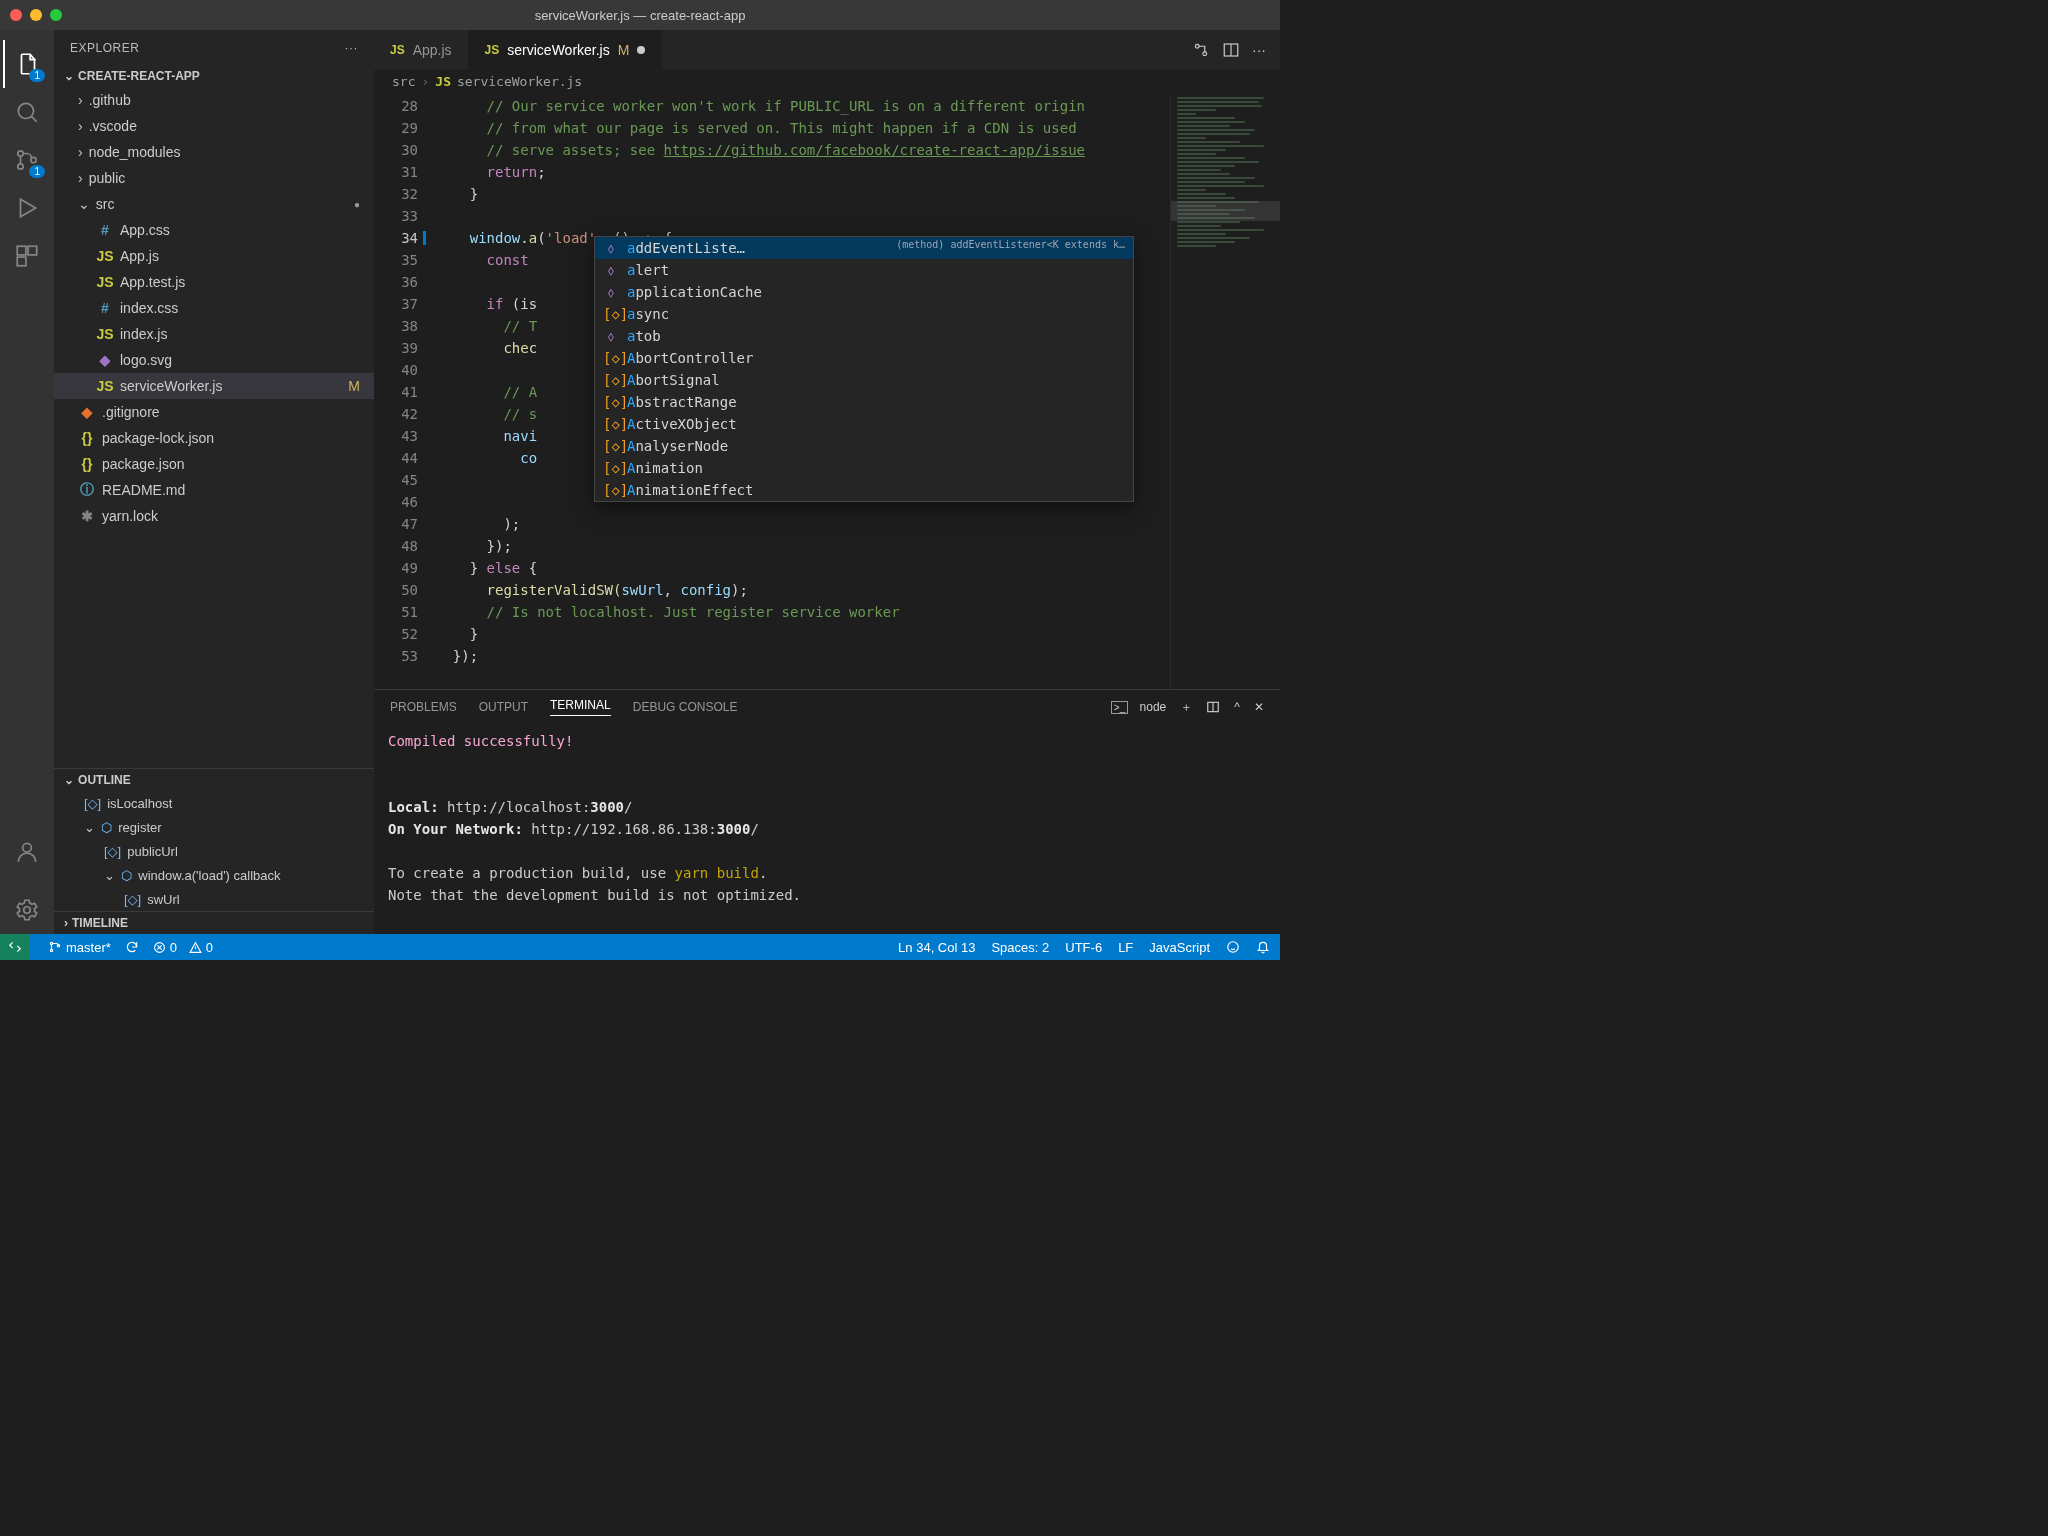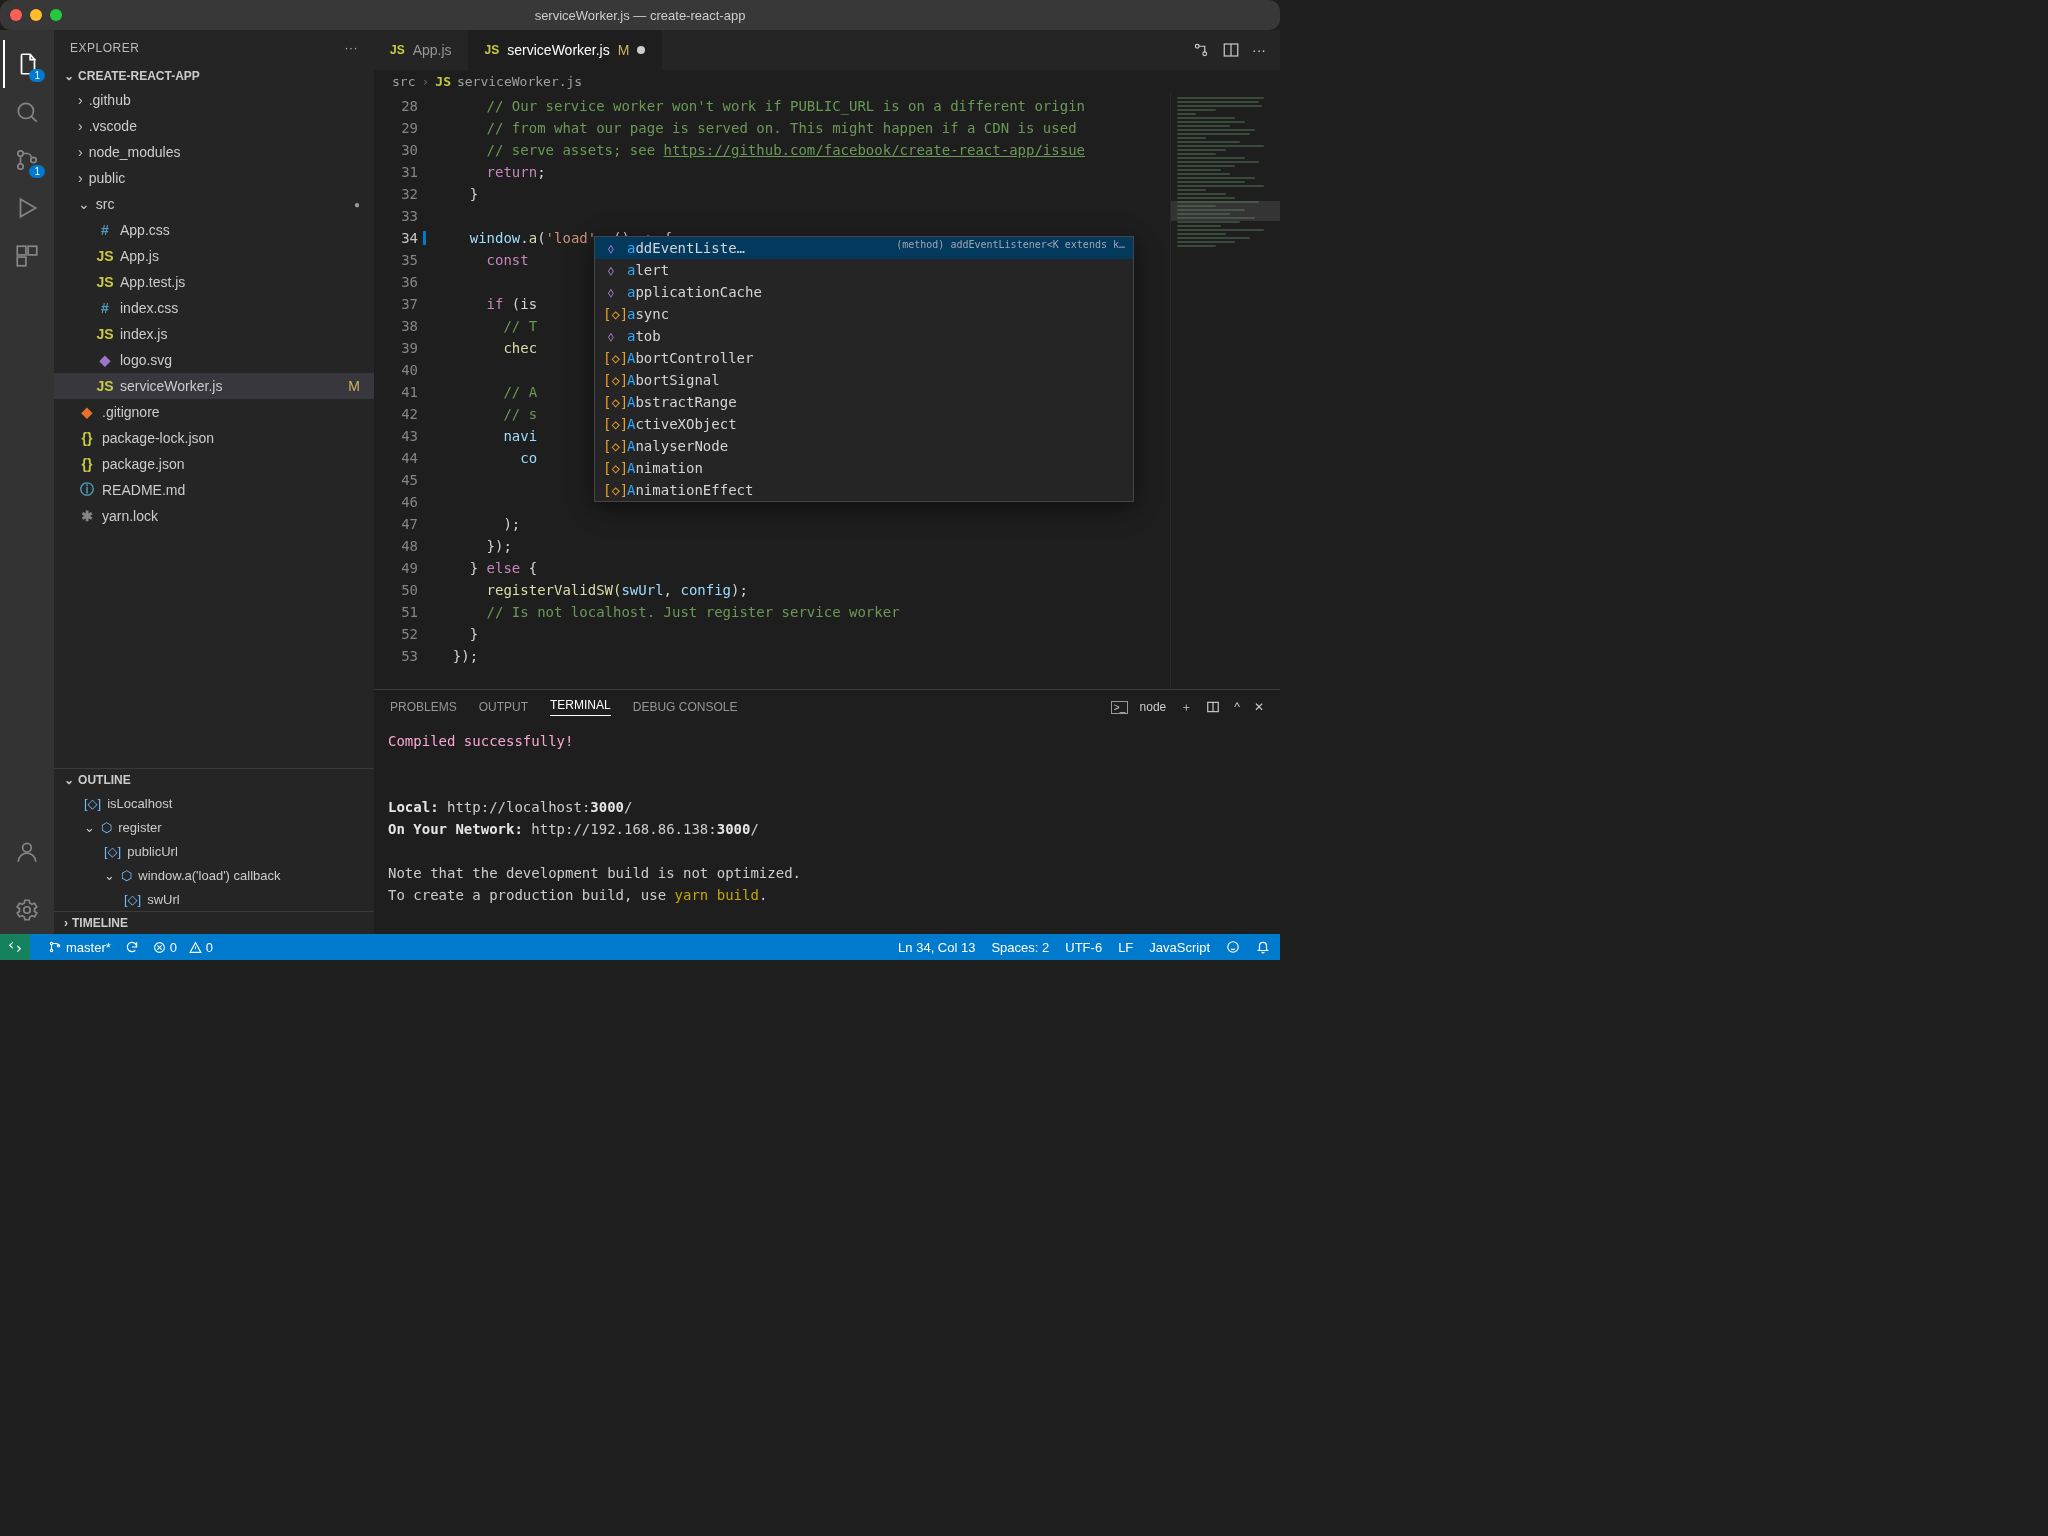--- a/index.html
+++ b/index.html
@@ -14,21 +14,20 @@
   }
   .mono { font-family: "SF Mono", Menlo, Consolas, monospace; }
 
   
   .titlebar {
     height: 30px;
     background: #383838;
     display: flex; align-items: center;
     padding: 0 10px;
     position: relative;
-    border-radius: 11px;
   }
   .traffic-lights { display: flex; gap: 8px; }
   .tl { width: 12px; height: 12px; border-radius: 50%; }
   .tl-close { background: #ff5f56; }
   .tl-min { background: #ffbd2e; }
   .tl-max { background: #27c93f; }
   .title-text { position: absolute; left: 50%; transform: translateX(-50%); color: #ccc; font-size: 13px; }
 
   
   .main-wrap { flex: 1; display: flex; min-height: 0; }
@@ -557,22 +556,22 @@
           <span>✕</span>
         </div>
       </div>
       <div class="terminal mono">
         <div><span class="term-green">Compiled successfully!</span></div>
         <div>&nbsp;</div>
         <div>&nbsp;</div>
         <div><span class="term-bold">  Local:            </span><span class="term-plain">http://localhost:</span><span class="term-bold">3000</span><span class="term-plain">/</span></div>
         <div><span class="term-bold">  On Your Network:  </span><span class="term-plain">http://192.168.86.138:</span><span class="term-bold">3000</span><span class="term-plain">/</span></div>
         <div>&nbsp;</div>
+        <div><span class="term-plain">To create a production build, use </span><span class="term-yellow">yarn build</span><span class="term-plain">.</span></div>
         <div><span class="term-plain">Note that the development build is not optimized.</span></div>
-        <div><span class="term-plain">To create a production build, use </span><span class="term-yellow">yarn build</span><span class="term-plain">.</span></div>
         <div>&nbsp;</div>
 
       </div>
     </div>
   </div>
 </div>
 
 <div class="statusbar">
   <div class="sb-remote">
       <svg width="14" height="14" viewBox="0 0 24 24" fill="none" stroke="#fff" stroke-width="2">

